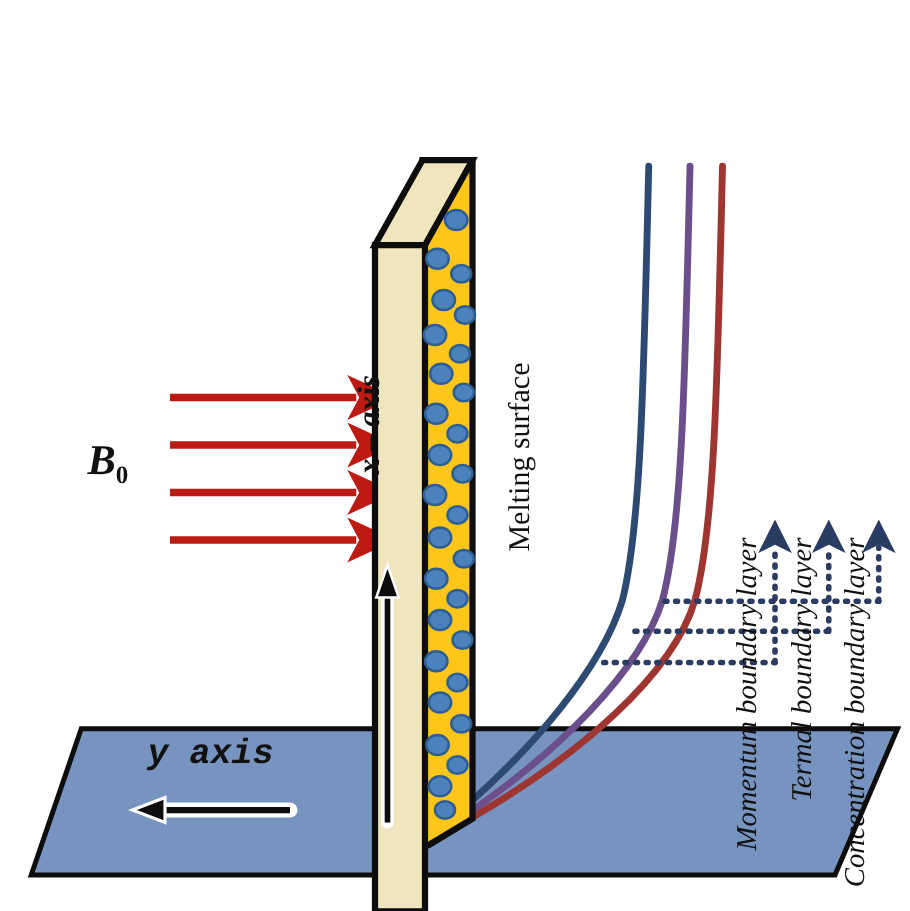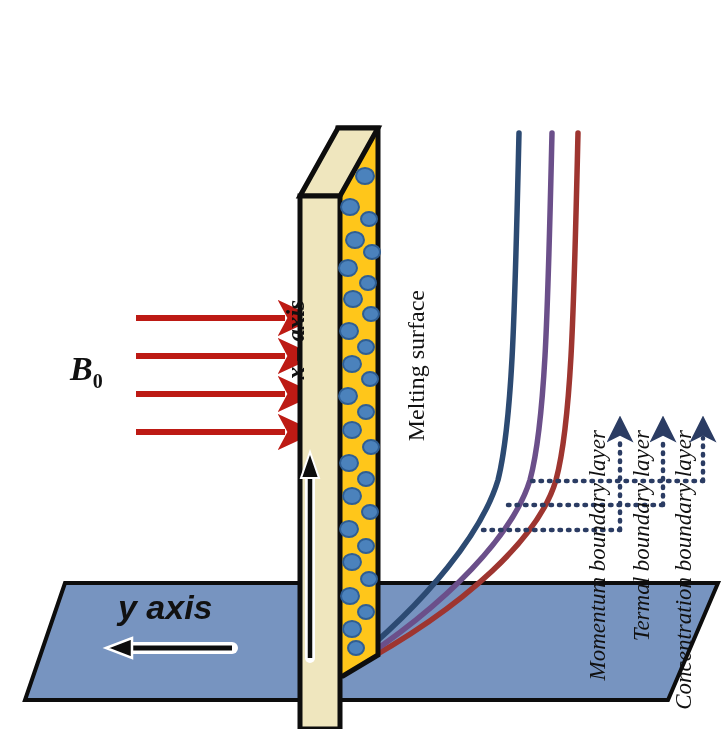--- a/index.html
+++ b/index.html
@@ -42,24 +42,24 @@
     font-family: "Liberation Serif", serif;
   }
   .lbl-b0 sub {
     font-size: 20px;
     font-weight: bold;
     font-style: normal;
   }
   .lbl-yaxis {
     left: 118px;
     top: 590px;
-    font-size: 34px;
-    font-weight: bold;
-    font-style: italic;
-    font-family: Liberation Sans, sans-serif;
+    font-size: 28px;
+    font-weight: bold;
+    font-style: italic;
+    font-family: Liberation Mono, monospace;
   }
   .lbl-xaxis {
     left: 283px;
     top: 300px;
     font-size: 25px;
     font-weight: bold;
     font-style: italic;
     font-family: "Liberation Serif", serif;
     transform-origin: left top;
     transform: rotate(-90deg) translate(-100%, 0);

